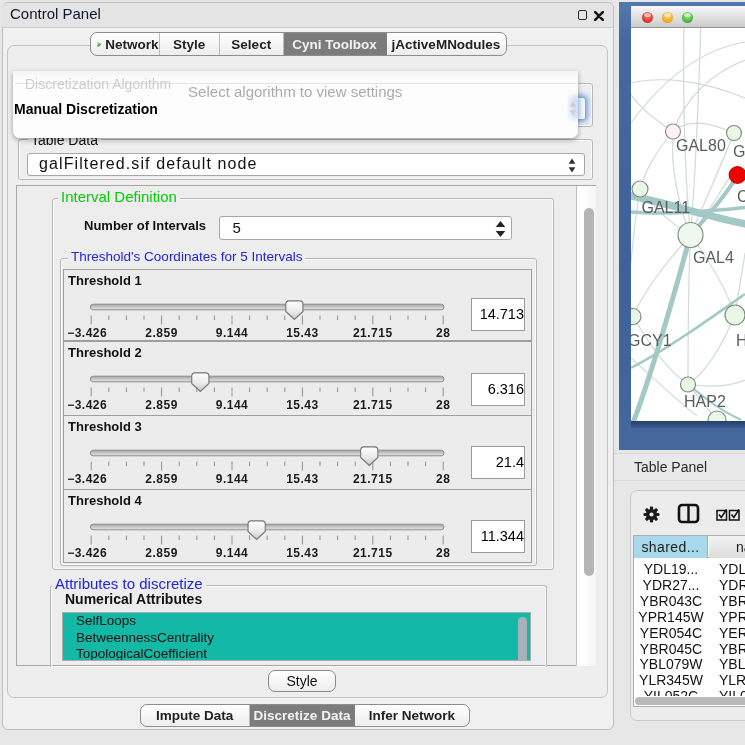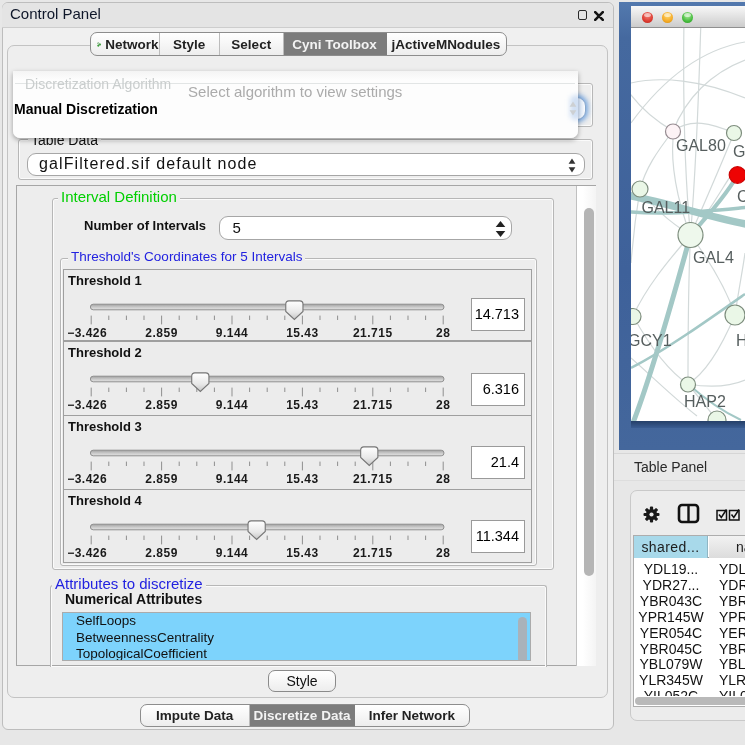--- a/index.html
+++ b/index.html
@@ -11,32 +11,32 @@
 #tabpanel { left:7px; top:45px; width:601px; height:653px; background:#eeeeee;
   border:1px solid #c3c3c3; border-radius:7px; }
 .seg { display:flex; border:1px solid #8d8d8d; border-radius:7px; overflow:hidden;
   background:linear-gradient(#ffffff,#ededed); z-index:5; }
 .seg .s { font-size:13.5px; font-weight:bold; color:#222; display:flex; align-items:center;
   justify-content:center; border-right:1px solid #bcbcbc; }
 .seg .s:last-child { border-right:none; }
 .seg .sel { background:#7c7c7c; color:#f3f3f3; border-right-color:#7c7c7c; }
 .grp { border:1px solid #b7b7b7; border-radius:3px; box-shadow:inset 0 0 0 1px #fbfbfb; }
 .gtitle { font-size:14px; padding:0 3px; z-index:1; }
-.combo { background:#ffffff; border:1px solid #a6a6a6; border-radius:9px; color:#111;text-align:center; }
+.combo { background:#ffffff; border:1px solid #a6a6a6; border-radius:3px; color:#111;text-align:center; }
 .combo .txt { position:absolute; left:13px; top:50%; transform:translateY(-50%);
   white-space:nowrap; }
 #vsb { left:575.5px; top:186px; width:20px; height:479.5px;
   background:linear-gradient(90deg,#ffffff 30%,#f4f4f4); border-left:1px solid #c0c0c0; }
 #vsb .th { position:absolute; left:7.5px; top:22px; width:9.5px; height:368px;
   background:#b5b5b5; border-radius:5px; }
 .thp { width:469.3px; background:#ececec; border:1px solid #9f9f9f; }
 .tl { width:70px; text-align:center; font-size:12px; font-weight:bold; color:#1a1a1a; letter-spacing:0.5px; }
 .vbox { width:54.5px; height:33px; background:#fff; border:1px solid #9a9a9a;
-  font-size:14.5px; color:#000; text-align:right; line-height:30px; padding-right:5px; }
-#attrlist { left:62px; top:612px; width:468.5px; height:49px; background:#7dd3fc;
+  font-size:14.5px; color:#000; text-align:right; line-height:30px; }
+#attrlist { left:62px; top:612px; width:468.5px; height:49px; background:#14b8a6;
   border:1px solid #ababab; font-size:13.5px; color:#111; overflow:hidden; }
 #attrlist .r { padding-left:13px; height:16.5px; line-height:16.5px; }
 #attrlist .sb { position:absolute; right:2.5px; top:4px; width:9px; height:46px;
   background:#a9b2ba; border-radius:5px; }
 #apply { left:268px; top:670px; width:68px; height:22px;
   background:linear-gradient(#ffffff,#ededed); border:1px solid #8a8a8a;
   border-radius:7px; font-size:14px; color:#111; text-align:center; line-height:20px; }
 #popup { left:13px; top:71px; width:564.5px; height:66.5px;
   background:linear-gradient(#f4f4f4,#fdfdfd 9px,#fdfdfd); border-radius:0 0 7px 7px;
   box-shadow:0 2px 5px rgba(0,0,0,0.35); z-index:20; }

